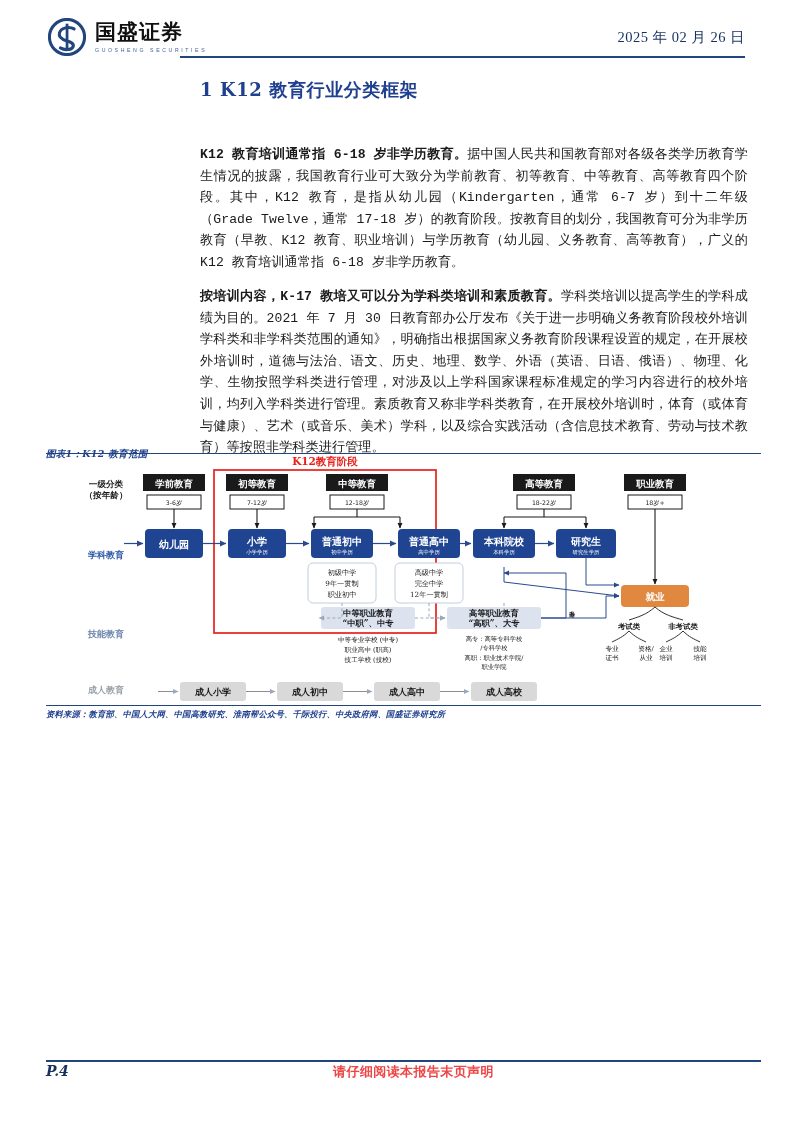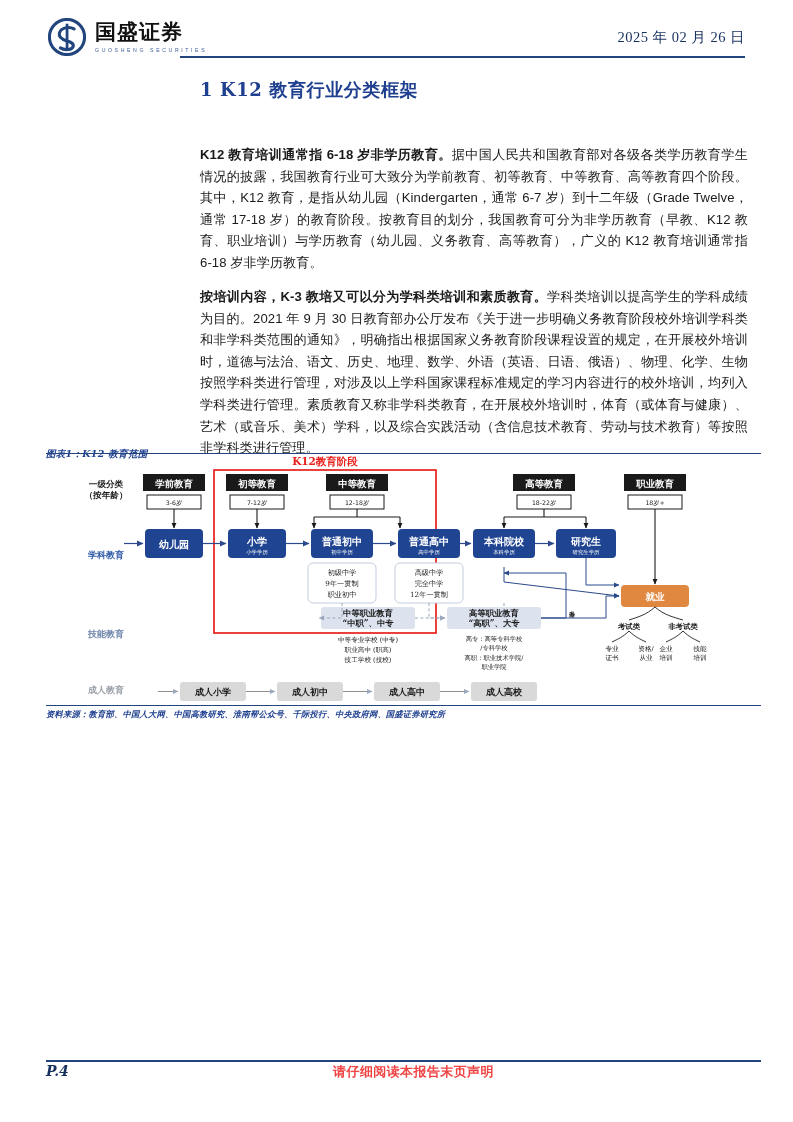--- a/index.html
+++ b/index.html
@@ -26,21 +26,21 @@
   
   .sec-title{
     position:absolute;left:200px;top:78px;
     font-family:"DejaVu Serif", serif;font-weight:bold;font-size:18px;
     color:#1f3f8f;letter-spacing:.6px;
   }
 
   
   .para{
     position:absolute;left:200px;width:548px;
-    font-family:Liberation Sans, sans-serif;
+    font-family:Liberation Mono, monospace;
     font-size:13.1px;line-height:21.6px;
     color:#1a1a1a;text-align:justify;
     letter-spacing:.1px;
   }
   .para b{font-weight:bold;}
   #para1{top:144px;}
   #para2{top:286px;}
 
   
   .fig-caption{
@@ -84,21 +84,21 @@
     <div class="header-rule"></div>
     <div class="header-date">2025 年 02 月 26 日</div>
   </div>
 
   <div class="sec-title">1 K12 教育行业分类框架</div>
 
   <div class="para" id="para1">
     <b>K12 教育培训通常指 6-18 岁非学历教育。</b><span>据中国人民共和国教育部对各级各类学历教育学生情况的披露，我国教育行业可大致分为学前教育、初等教育、中等教育、高等教育四个阶段。其中，K12 教育，是指从幼儿园（Kindergarten，通常 6-7 岁）到十二年级（Grade Twelve，通常 17-18 岁）的教育阶段。按教育目的划分，我国教育可分为非学历教育（早教、K12 教育、职业培训）与学历教育（幼儿园、义务教育、高等教育），广义的 K12 教育培训通常指 6-18 岁非学历教育。</span>
   </div>
   <div class="para" id="para2">
-    <b>按培训内容，K-3 教培又可以分为学科类培训和素质教育。</b><span>学科类培训以提高学生的学科成绩为目的。2021 年 9 月 30 日教育部办公厅发布《关于进一步明确义务教育阶段校外培训学科类和非学科类范围的通知》，明确指出根据国家义务教育阶段课程设置的规定，在开展校外培训时，道德与法治、语文、历史、地理、数学、外语（英语、日语、俄语）、物理、化学、生物按照学科类进行管理，对涉及以上学科国家课程标准规定的学习内容进行的校外培训，均列入学科类进行管理。素质教育又称非学科类教育，在开展校外培训时，体育（或体育与健康）、艺术（或音乐、美术）学科，以及综合实践活动（含信息技术教育、劳动与技术教育）等按照非学科类进行管理。</span>
+    <b>按培训内容，K-17 教培又可以分为学科类培训和素质教育。</b><span>学科类培训以提高学生的学科成绩为目的。2021 年 7 月 30 日教育部办公厅发布《关于进一步明确义务教育阶段校外培训学科类和非学科类范围的通知》，明确指出根据国家义务教育阶段课程设置的规定，在开展校外培训时，道德与法治、语文、历史、地理、数学、外语（英语、日语、俄语）、物理、化学、生物按照学科类进行管理，对涉及以上学科国家课程标准规定的学习内容进行的校外培训，均列入学科类进行管理。素质教育又称非学科类教育，在开展校外培训时，体育（或体育与健康）、艺术（或音乐、美术）学科，以及综合实践活动（含信息技术教育、劳动与技术教育）等按照非学科类进行管理。</span>
   </div>
 
   <div class="fig-caption">图表1：K12 教育范围</div>
   <div class="fig-rule-top"></div>
 
   <div class="diagram">
     <svg width="701" height="250" viewBox="0 0 701 250">
       <defs>
         <marker id="ahB" markerWidth="6" markerHeight="6" refX="5" refY="3" orient="auto">
           <path d="M0,0.6 L5.4,3 L0,5.4 z" fill="#2b4a8c"></path>

